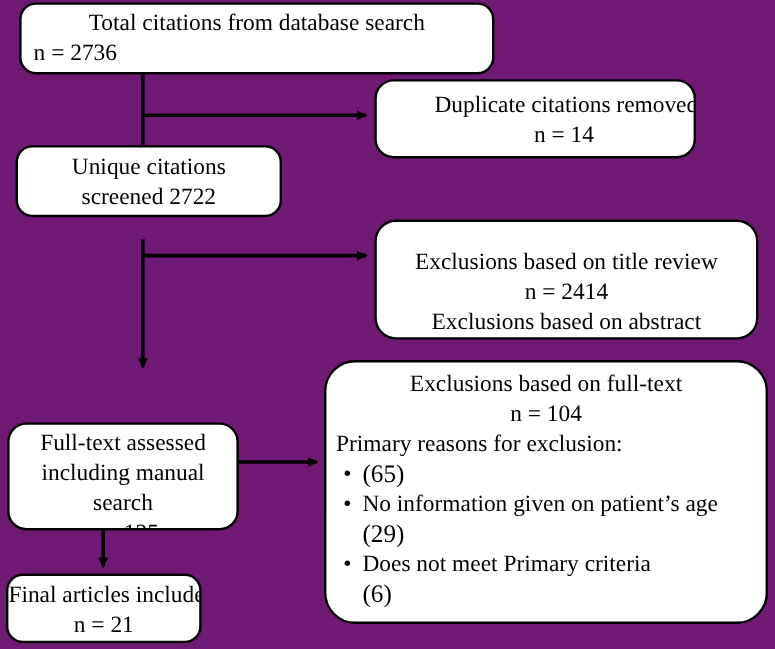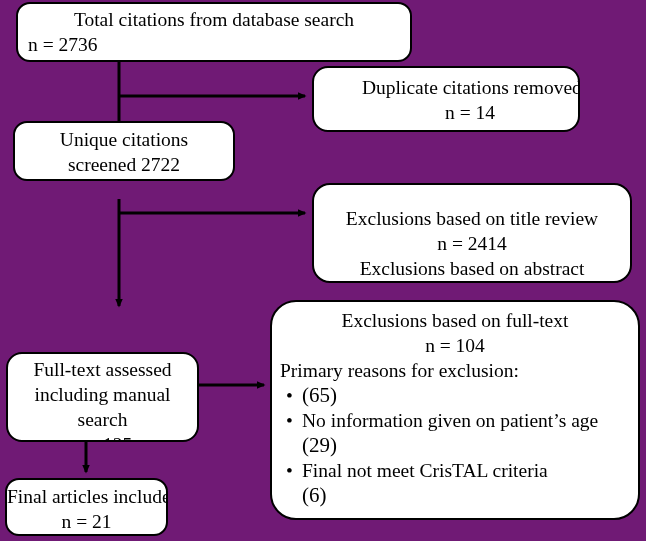--- a/index.html
+++ b/index.html
@@ -156,21 +156,21 @@
       <span class="line center">Exclusions based on full-text</span>
       <span class="line center">n = 104</span>
       <span class="line left">Primary reasons for exclusion:</span>
 
       <span class="bullet-line"><span class="dot">•</span></span>
       <span class="sub-line">(65)</span>
 
       <span class="bullet-line"><span class="dot">•</span><span>No information given on patient’s age</span></span>
       <span class="sub-line">(29)</span>
 
-      <span class="bullet-line"><span class="dot">•</span><span>Final not meet CrisTAL criteria</span></span>
+      <span class="bullet-line"><span class="dot">•</span><span>Does not meet Primary criteria</span></span>
       <span class="sub-line">(6)</span>
     </div>
   </div>
 
   <div class="node" id="node-final">
     <div class="node-inner">
       <span class="line center">Final articles included</span>
       <span class="line center">n = 21</span>
     </div>
   </div>

